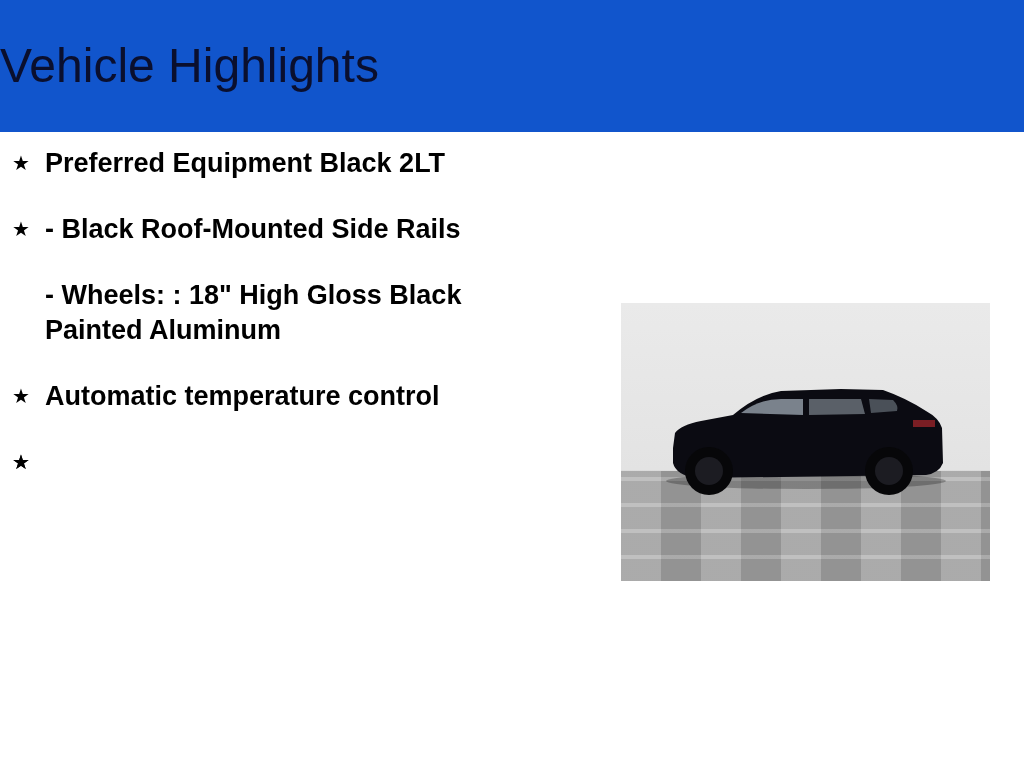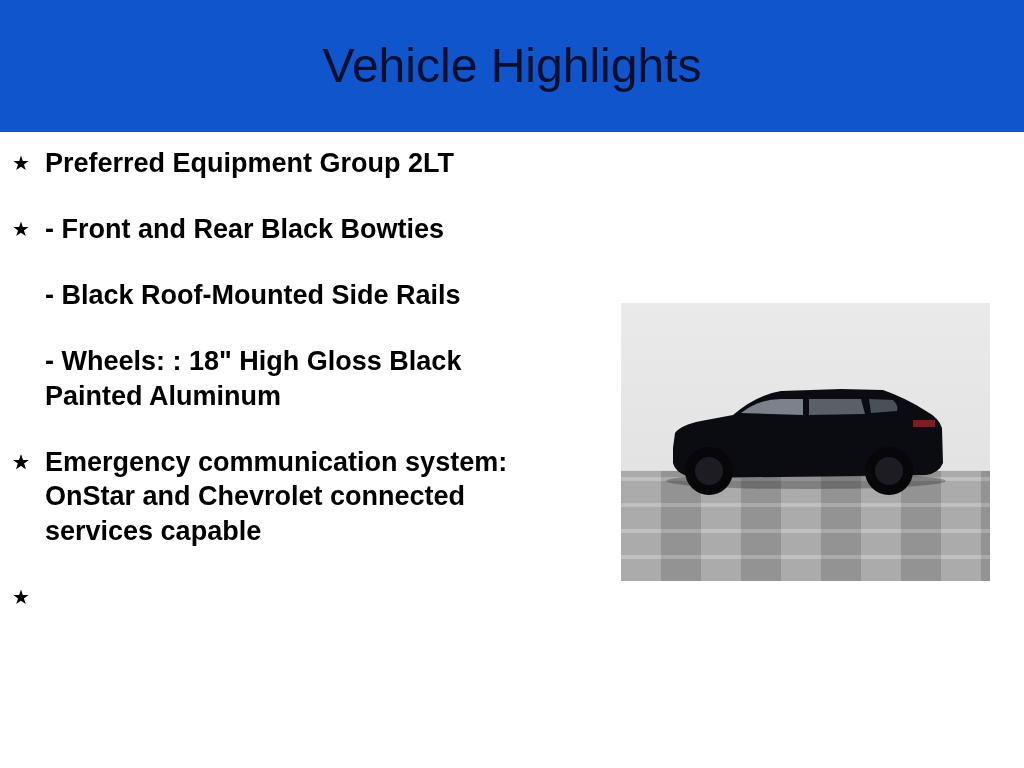--- a/index.html
+++ b/index.html
@@ -4,21 +4,21 @@
 <style>
   html, body { margin: 0; padding: 0; }
   body {
     width: 1024px; height: 768px; overflow: hidden; position: relative;
     background: #ffffff;
     font-family: "Liberation Sans", sans-serif;
   }
   .header {
     position: absolute; left: 0; top: 0; width: 1024px; height: 132px;
     background: #1155cc;
-    display: flex; align-items: center; justify-content: center;
+    display: flex; align-items: center; 
   }
   .title {
     font-family: "Liberation Sans", sans-serif;
     font-size: 48px; font-weight: normal; color: #0a0f2e;
     margin-top: -2px;
   }
   .list {
     position: absolute; left: 0; top: 146px; width: 600px;
     margin: 0; padding: 0; list-style: none;
   }
@@ -49,40 +49,37 @@
 </head>
 <body>
 
 <div class="header">
   <div class="title">Vehicle Highlights</div>
 </div>
 
 <ul class="list">
   <li class="item">
     <span class="bullet">★</span>
-    <span>Preferred Equipment Group 2LT</span>
+    <span>Preferred Equipment Black 2LT</span>
   </li>
   <li class="item">
     <span class="bullet">★</span>
-  </li>
-  <li class="item">
-    <span>- Front and Rear Black Bowties</span>
   </li>
   <li class="item">
     <span>- Black Roof-Mounted Side Rails</span>
   </li>
   <li class="item" style="width:480px">
     <span>- Wheels: : 18" High Gloss Black Painted Aluminum</span>
   </li>
   <li class="item">
     <span class="bullet">★</span>
+    <span>Automatic temperature control</span>
   </li>
   <li class="item">
     <span class="bullet">★</span>
-    <span>Emergency communication system: OnStar and Chevrolet connected services capable</span>
   </li>
   <li class="item">
     <span class="bullet">★</span>
   </li>
 </ul>
 
 <div class="photo" title="Black compact SUV, side profile, against gray wall on paved floor">
   <div class="floor"></div>
   <svg width="369" height="278" viewBox="0 0 369 278" style="position:absolute;left:0;top:0">
     <ellipse cx="185" cy="178" rx="140" ry="8" fill="rgba(0,0,0,0.25)"></ellipse>

